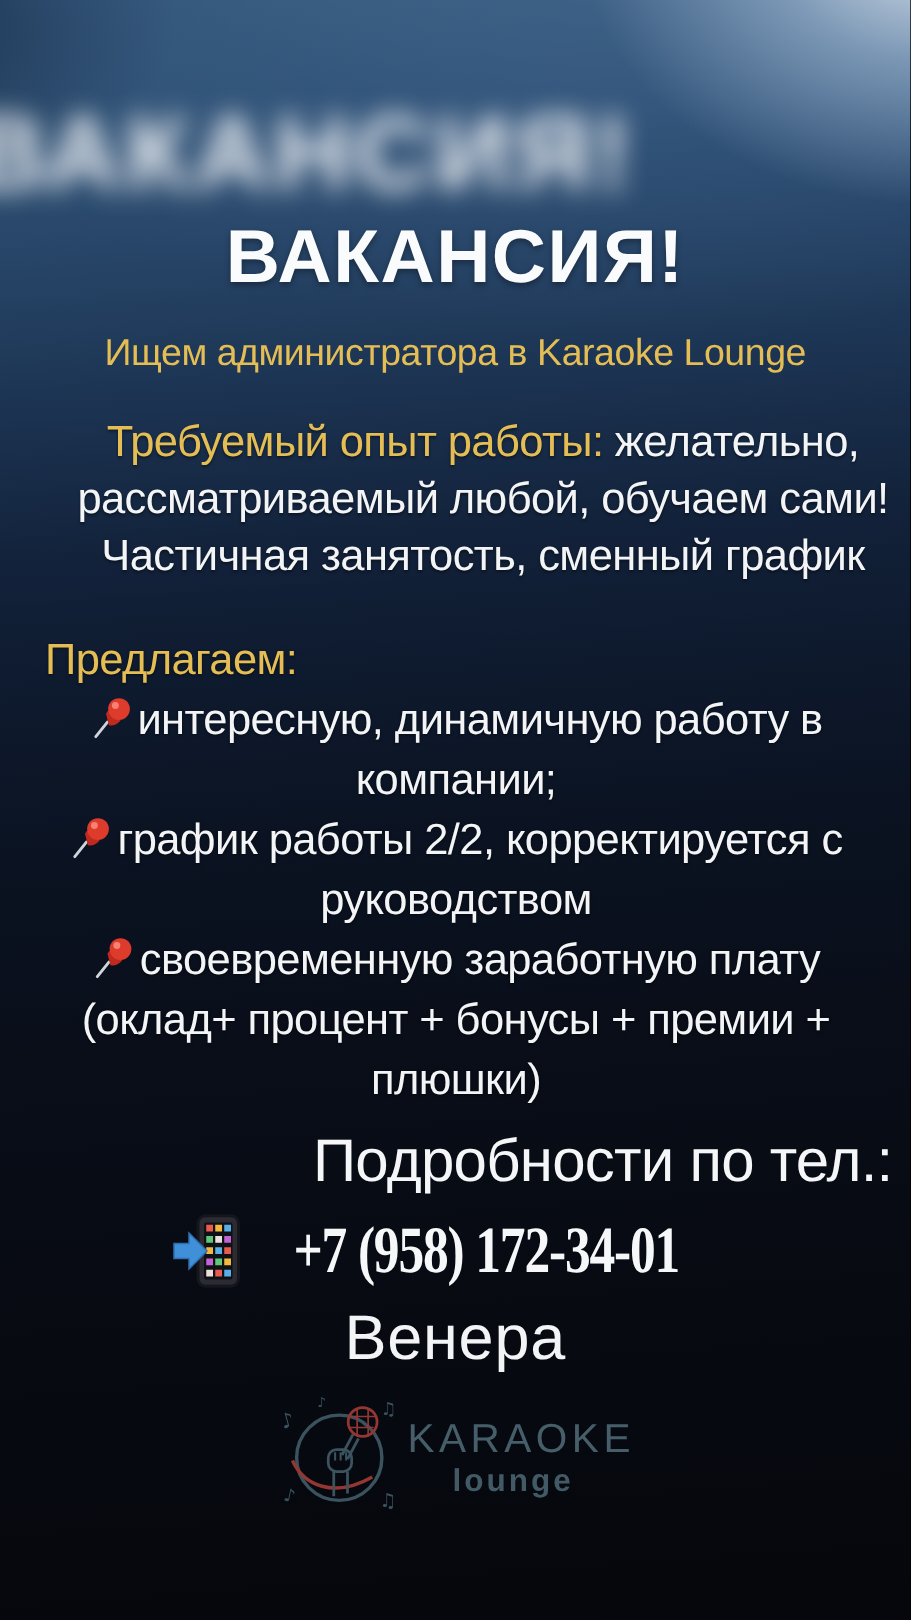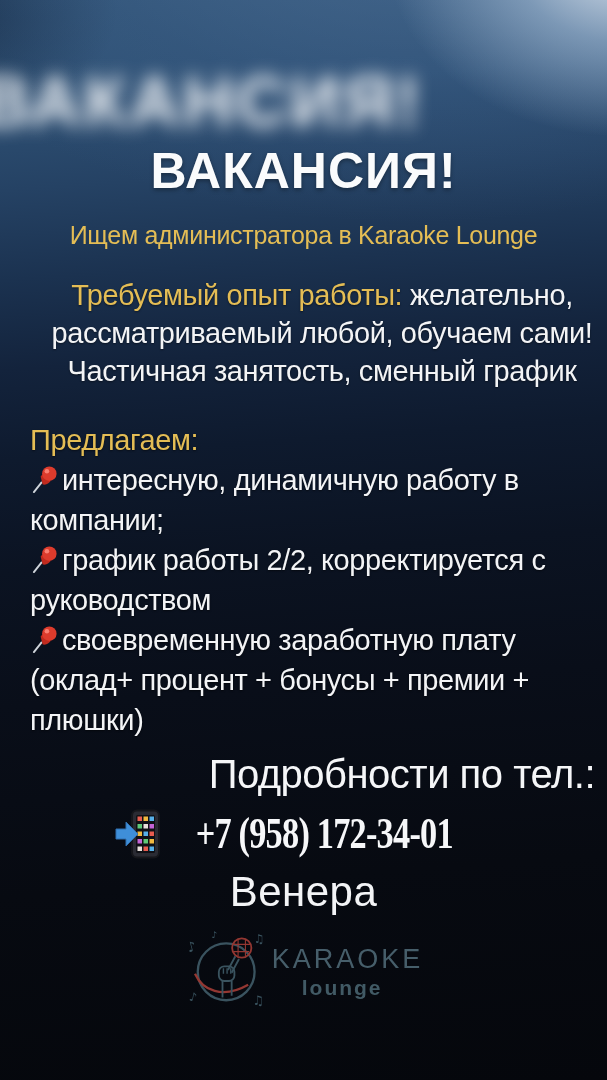--- a/index.html
+++ b/index.html
@@ -45,21 +45,21 @@
     font-size:29px;line-height:38px;font-weight:500;letter-spacing:-0.4px;
     text-shadow:0 1px 2px rgba(0,0,0,0.45);
     padding-left:37px;
   }
   .gold{color:#e4bd55;}
   .offers{
     position:absolute;top:420px;left:30px;width:548px;
     font-size:29px;line-height:40px;font-weight:500;letter-spacing:-0.4px;
     text-shadow:0 1px 2px rgba(0,0,0,0.5);
   }
-  .offers p{margin:0;}
+  .offers p{margin:0;text-align:center;}
   .pin{
     display:inline-block;width:29px;height:31px;
     vertical-align:-5px;margin-right:3px;
   }
   .contact-heading{
     position:absolute;top:752px;left:0;right:12px;
     text-align:right;
     font-size:40px;font-weight:400;letter-spacing:-0.5px;
     color:#f5f6f8;
   }

